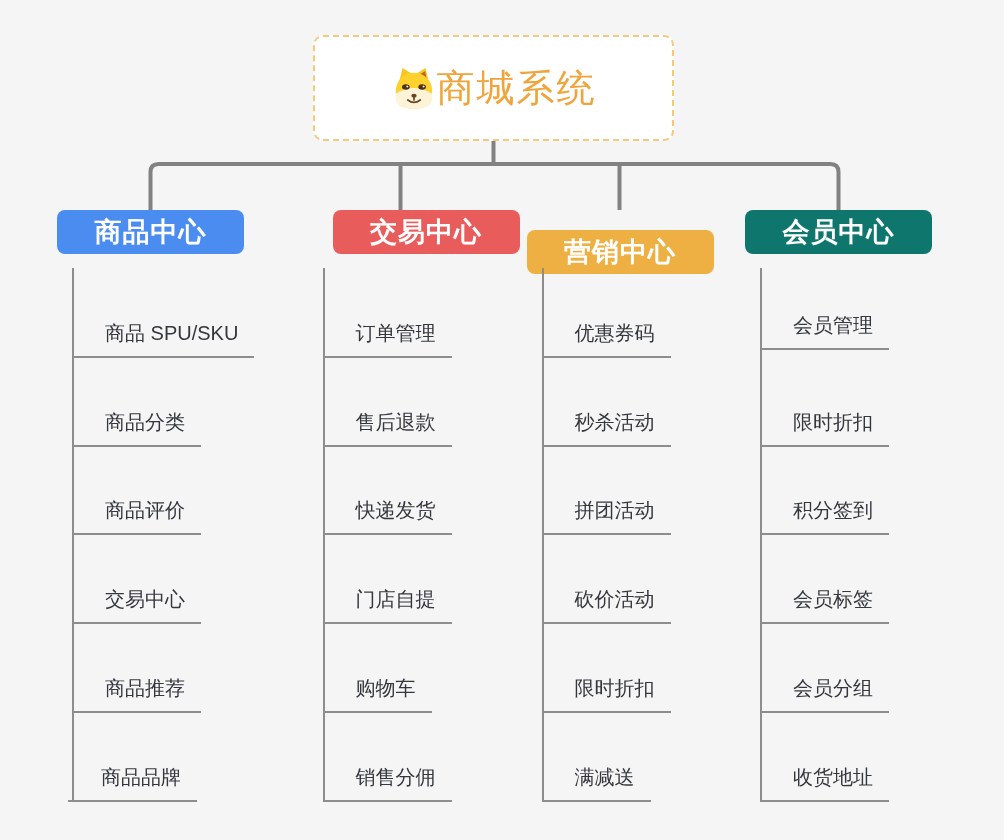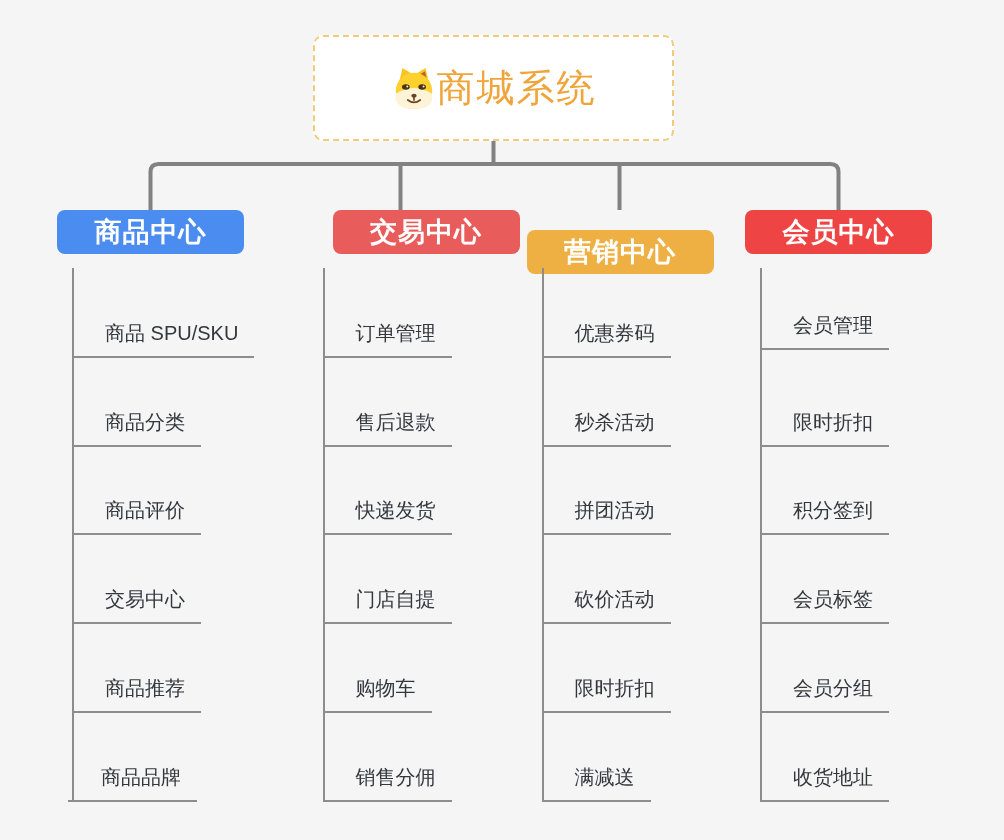--- a/index.html
+++ b/index.html
@@ -112,21 +112,21 @@
       <div class="sub-item" style="left: 322.5px; top: 673px;">购物车</div>
       <div class="sub-item" style="left: 322.5px; top: 762px;">销售分佣</div>
       <div class="branch-header" style="left: 526.5px; background: rgb(238, 176, 67); margin-top: 20px;">营销中心</div>
       <div class="branch-line" style="left: 541.5px;"></div>
       <div class="sub-item" style="left: 541.5px; top: 318px;">优惠券码</div>
       <div class="sub-item" style="left: 541.5px; top: 407px;">秒杀活动</div>
       <div class="sub-item" style="left: 541.5px; top: 495px;">拼团活动</div>
       <div class="sub-item" style="left: 541.5px; top: 584px;">砍价活动</div>
       <div class="sub-item" style="left: 541.5px; top: 673px;">限时折扣</div>
       <div class="sub-item" style="left: 541.5px; top: 762px;">满减送</div>
-      <div class="branch-header" style="left: 745px; background: #ef4444;">会员中心</div>
+      <div class="branch-header" style="left: 745px; background: #0f766e;">会员中心</div>
       <div class="branch-line" style="left: 760px;"></div>
       <div class="sub-item" style="left: 760px; top: 310px;">会员管理</div>
       <div class="sub-item" style="left: 760px; top: 407px;">限时折扣</div>
       <div class="sub-item" style="left: 760px; top: 495px;">积分签到</div>
       <div class="sub-item" style="left: 760px; top: 584px;">会员标签</div>
       <div class="sub-item" style="left: 760px; top: 673px;">会员分组</div>
       <div class="sub-item" style="left: 760px; top: 762px;">收货地址</div>
     </div>
 
 </div>

